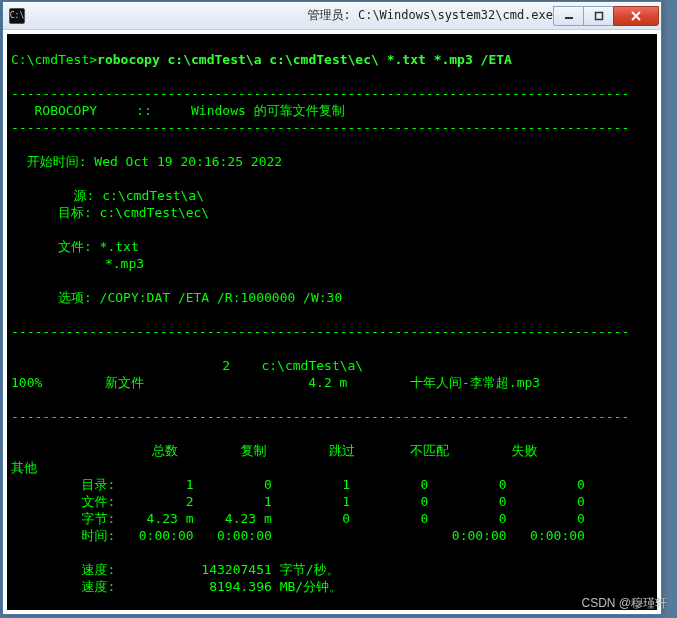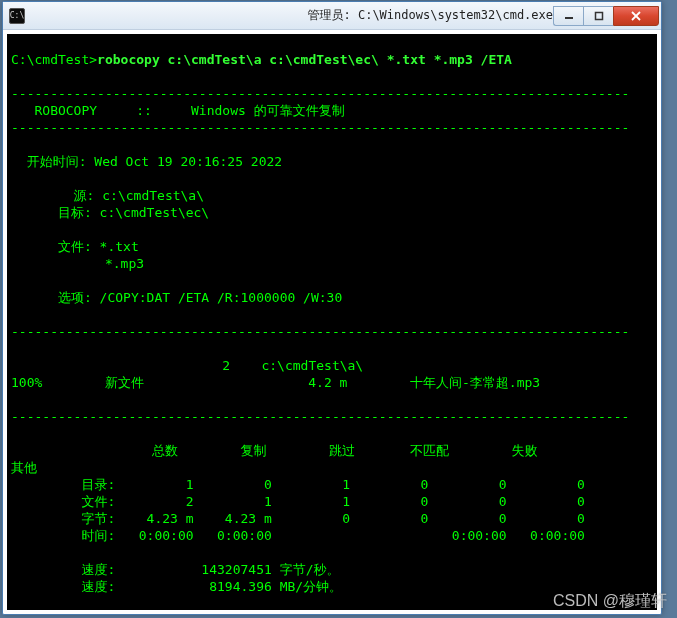--- a/index.html
+++ b/index.html
@@ -95,21 +95,21 @@
     line-height: 17px;
     color: #00ff00;
     white-space: pre;
   }
   .bold { color: #33ff33; font-weight: bold; }
   .watermark {
     position: absolute;
     right: 10px;
     bottom: 6px;
     color: rgba(220,220,220,0.85);
-    font-size: 16px;
+    font-size: 12px;
     font-family: "Microsoft YaHei", sans-serif;
     text-shadow: 0 0 2px rgba(0,0,0,0.4);
   }
 </style>
 </head>
 <body>
 
 <div class="window">
   <div class="titlebar">
     <div class="title-icon">C:\</div>

